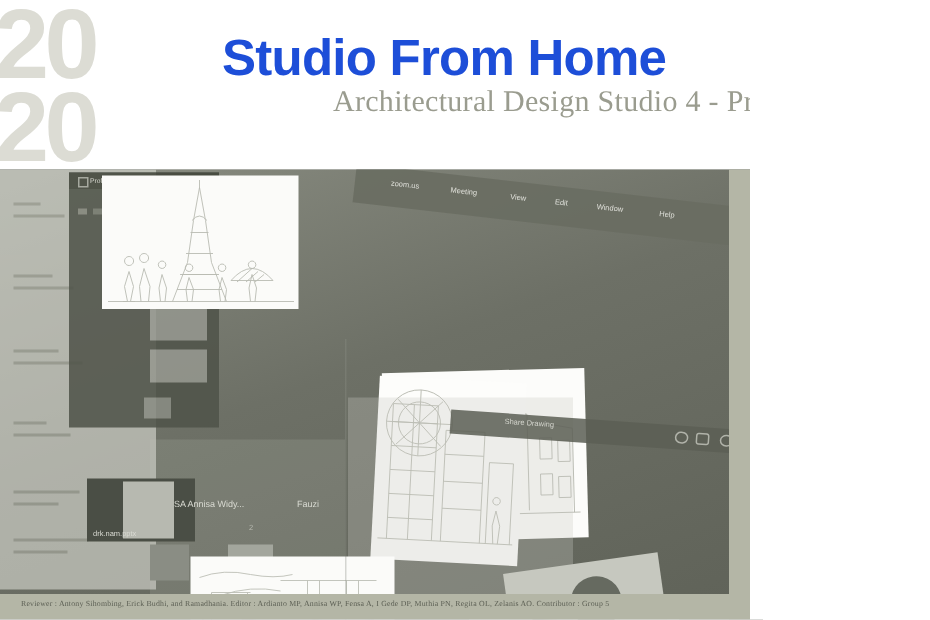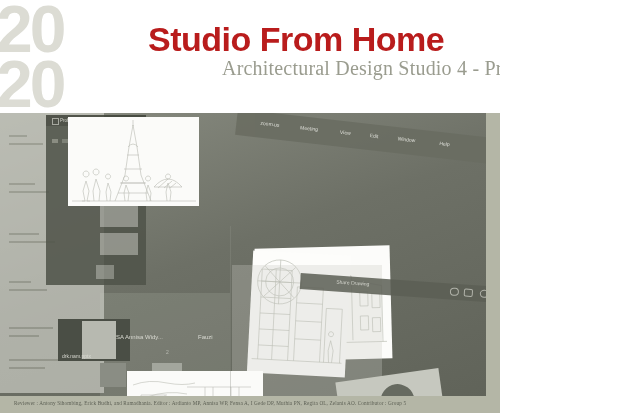--- a/index.html
+++ b/index.html
@@ -10,21 +10,21 @@
   .year-block{position:absolute;left:-4px;top:2px;width:130px;height:112px;
     font-family:"Liberation Sans",sans-serif;font-weight:bold;font-size:66px;
     line-height:0.84;letter-spacing:-3px;color:#dcdcd4;user-select:none;}
   .year-line{display:block;}
 
   .bigdata{position:absolute;left:148px;top:42px;font-family:"Liberation Sans",sans-serif;
     font-weight:bold;font-size:62px;letter-spacing:-1px;color:#e7e8e2;line-height:1;
     white-space:nowrap;user-select:none;}
 
   .main-title{position:absolute;left:148px;top:20px;font-family:"Liberation Sans",sans-serif;
-    font-weight:bold;font-size:34px;letter-spacing:-0.5px;color:#b91c1c;white-space:nowrap;}
+    font-weight:bold;font-size:34px;letter-spacing:-0.5px;color:#1d4ed8;white-space:nowrap;}
 
   .subtitle{position:absolute;left:222px;top:57px;font-family:"Liberation Serif",serif;
     font-size:20px;letter-spacing:0.2px;color:#9a9c8f;white-space:nowrap;}
 
   
   #collage{position:absolute;left:0;top:113px;width:508px;height:300px;
     background:#6f7268;overflow:hidden;}
   #collage .layer{position:absolute;}
 
   

